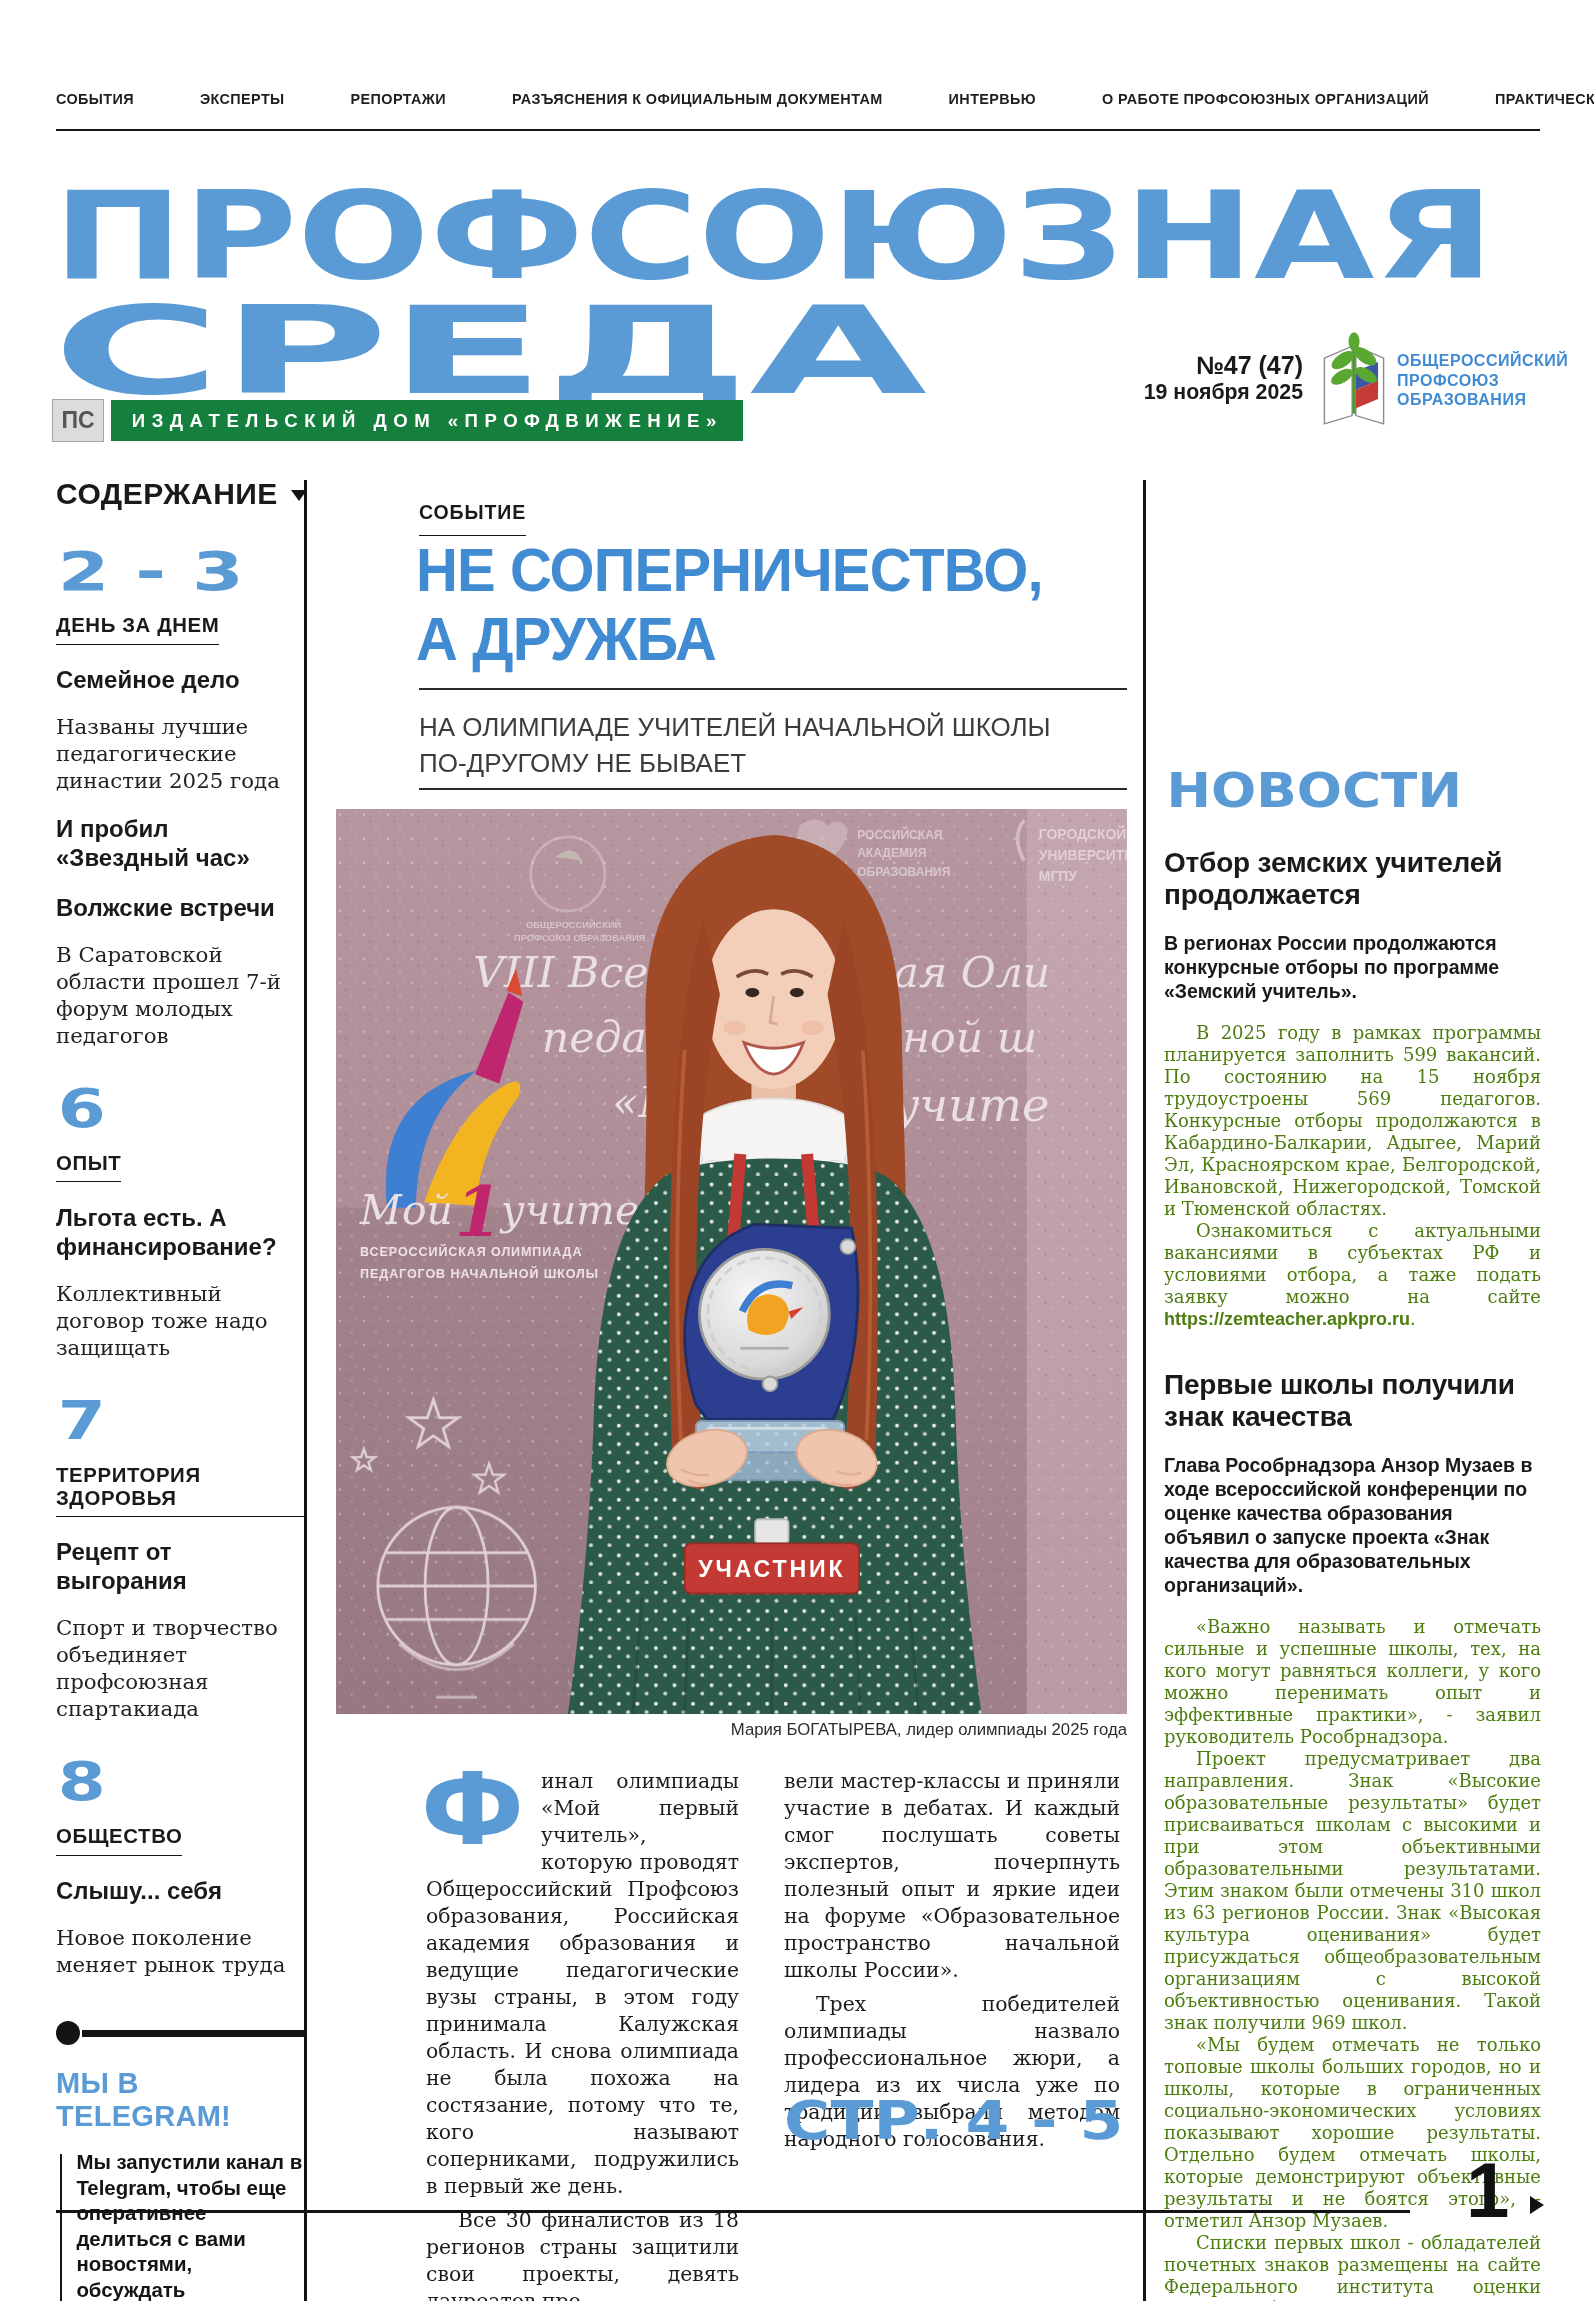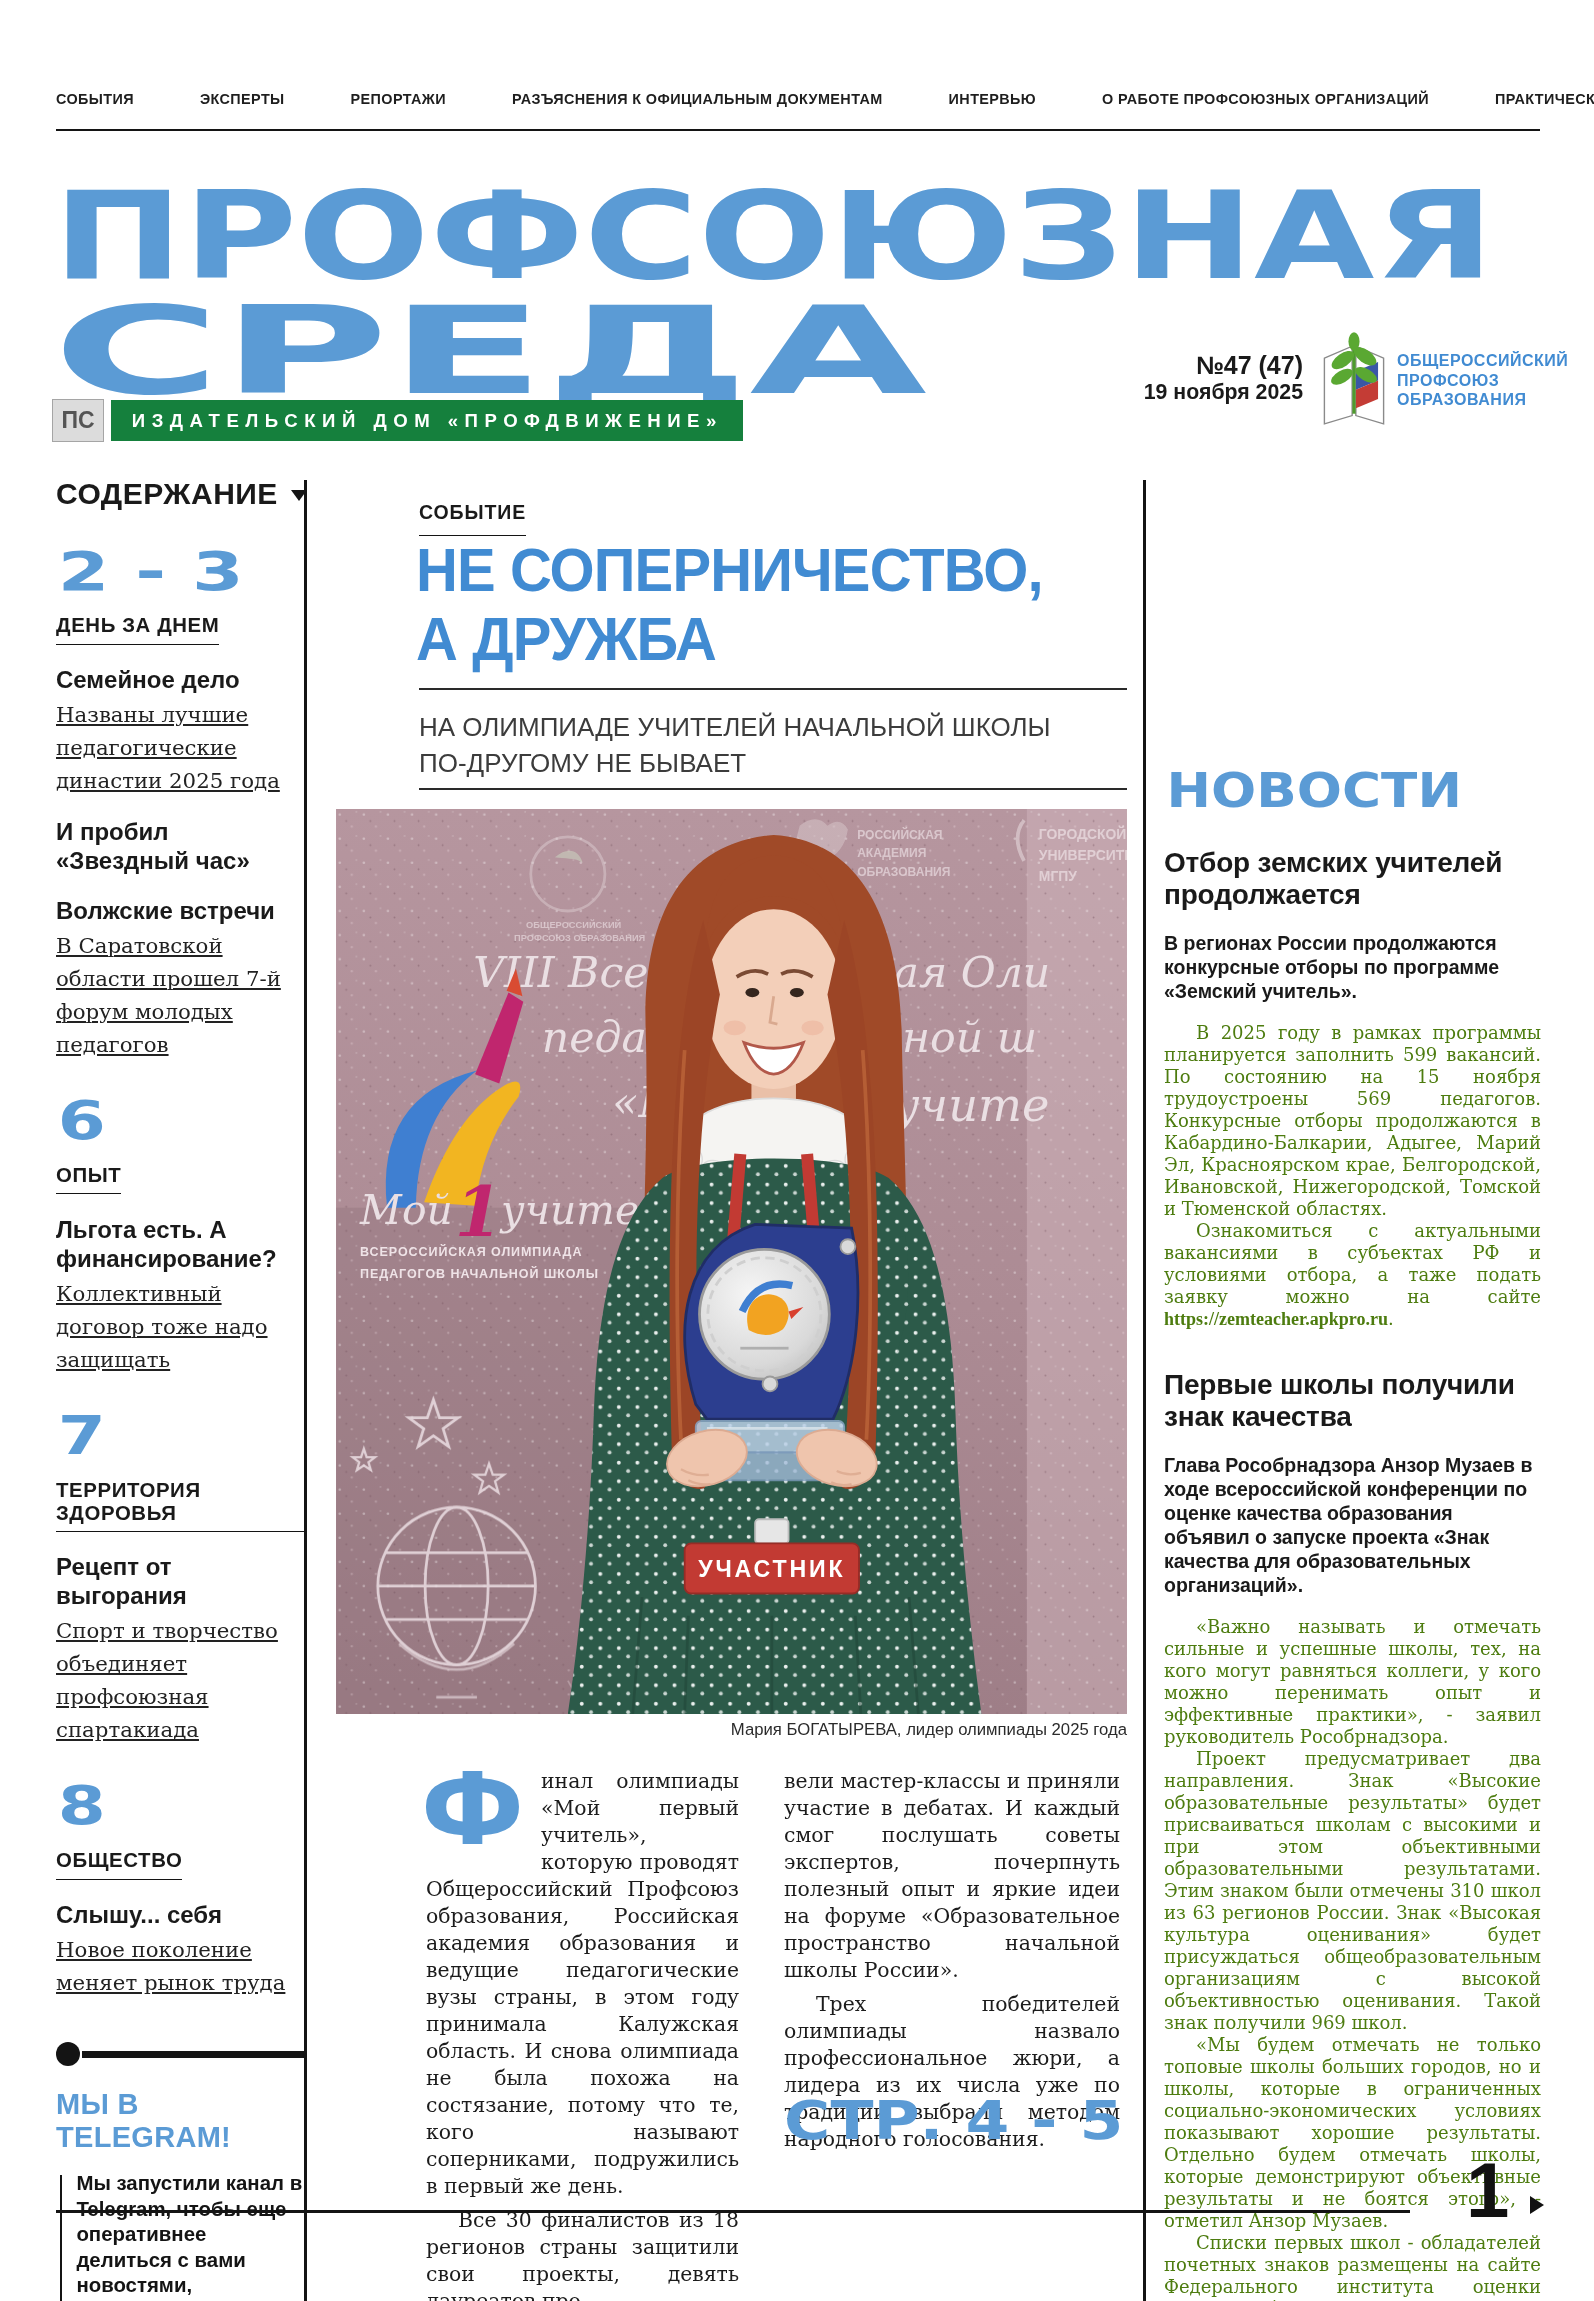--- a/index.html
+++ b/index.html
@@ -37,21 +37,21 @@
   .sidebar{position:absolute;left:56px;top:477px;width:249px;}
   .sb-title{font-size:30px;font-weight:bold;letter-spacing:0.5px;display:flex;align-items:center;cursor:pointer;}
   .tri-down{width:0;height:0;border-left:8.3px solid transparent;border-right:8.3px solid transparent;
             border-top:11px solid #141414;margin-left:13px;margin-top:3.7px;}
   .sb-group{margin-top:32px;}
   .sb-num{display:block;margin-top:5.6px;}
   .sb-sec{font-size:20.4px;font-weight:bold;letter-spacing:0.6px;border-bottom:1.9px solid #141414;
           display:inline-block;padding-bottom:6.5px;margin-top:15px;}
   .sb-item{margin-top:20.4px;}
   .sb-item-title{font-size:24px;line-height:29px;font-weight:bold;}
-  .sb-item-desc{font-family:"DejaVu Serif",serif;font-size:21.3px;line-height:33px;color:#222;margin-top:4px;text-decoration:underline;}
+  .sb-item-desc{font-family:"DejaVu Serif",serif;font-size:21.3px;line-height:27px;color:#222;margin-top:19px;}
 
   .tg-div{margin-top:43px;display:flex;align-items:center;}
   .tg-dot{width:24px;height:24px;border-radius:50%;background:#141414;}
   .tg-line{flex:1;height:6.5px;background:#141414;margin-left:1.9px;}
   .tg-title{margin-top:22px;color:#5b9bd5;font-size:29px;font-weight:bold;letter-spacing:0.3px;}
   .tg-body{display:flex;margin-top:16.7px;}
   .tg-arrow{width:20.4px;position:relative;flex:0 0 20.4px;}
   .tg-arrow .bar{position:absolute;left:3.7px;top:3.7px;width:2.8px;height:186px;background:#141414;}
   .tg-text{font-size:20.4px;line-height:25.5px;font-weight:bold;color:#141414;}
 
@@ -74,21 +74,21 @@
   .dropcap{float:left;margin:3.7px 13px 0 0;}
   .pageref{position:absolute;left:781px;top:2089px;}
 
   
   .news{position:absolute;left:1164px;top:766px;width:377px;}
   .news-h{font-size:28px;line-height:32px;font-weight:bold;letter-spacing:-0.2px;margin-top:30px;}
   .news-lead{font-size:19.5px;line-height:24px;font-weight:bold;margin-top:20.4px;}
   .news-p{font-family:"DejaVu Serif",serif;font-size:18px;line-height:22px;text-align:justify;
           color:#4d7c0f;margin:0;text-indent:32px;}
   .news-p.first{margin-top:18.6px;}
-  .news-url{font-weight:bold;font-family:Liberation Serif, serif;}
+  .news-url{font-weight:bold;font-family:Liberation Sans, sans-serif;}
 
   
   .footer-rule{position:absolute;left:56px;top:2210px;width:1354px;height:2.8px;background:#141414;}
   .pageno{position:absolute;left:1466px;top:2145px;font-size:78px;font-weight:bold;color:#111;}
   .page-tri{position:absolute;left:1530px;top:2196px;width:0;height:0;
             border-top:9.3px solid transparent;border-bottom:9.3px solid transparent;border-left:14px solid #111;}
 
   svg .phlabel{font-family:"Liberation Sans",sans-serif;font-weight:bold;fill:#efe3e7;}
   svg .phscript{font-family:"DejaVu Serif",serif;font-style:italic;fill:#eadfe3;}
 </style>

